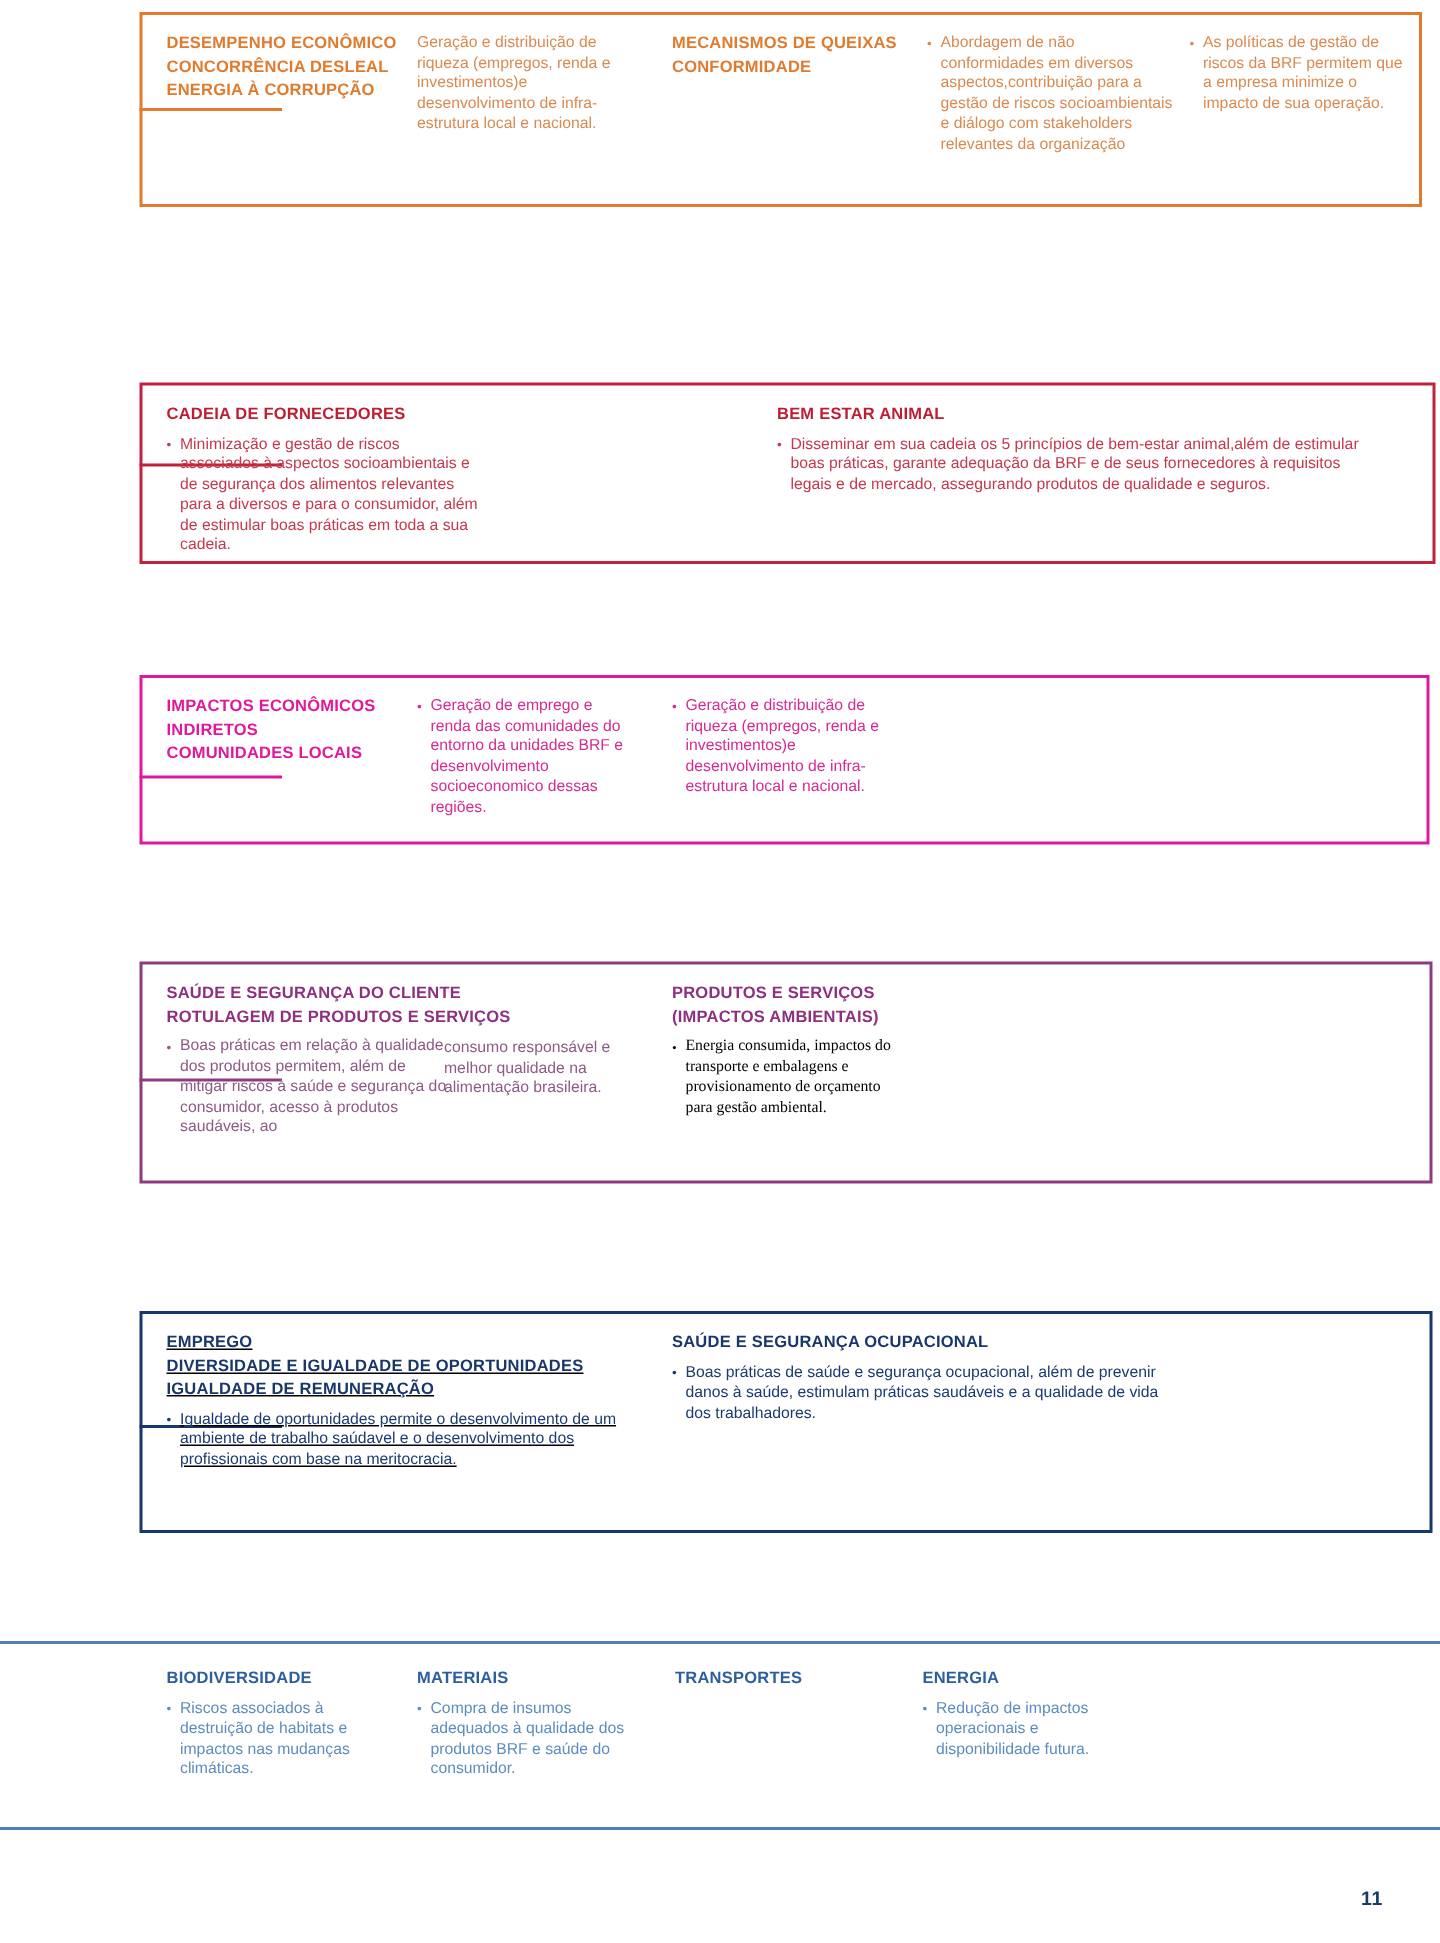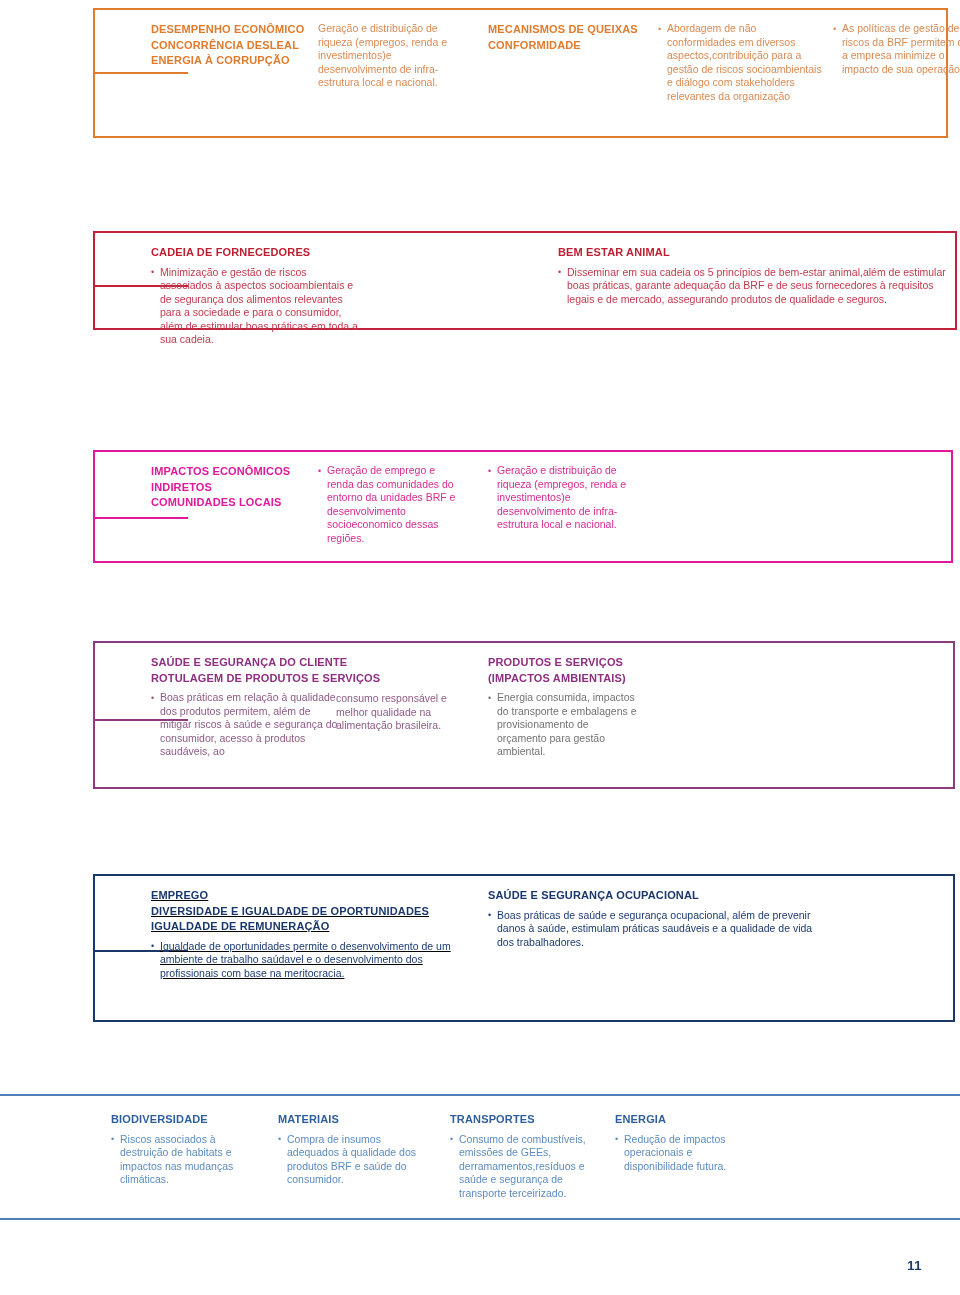--- a/index.html
+++ b/index.html
@@ -42,21 +42,20 @@
     border-top-width: 2px;
     left: 0;
   }
 
   
   .cols {
     position: absolute;
     inset: 0;
     padding: 14px 16px 10px 18px;
     box-sizing: border-box;
-    margin-left: 40px;
   }
   .col {
     position: absolute;
     top: 14px;
     box-sizing: border-box;
   }
 
   .heading {
     font-weight: bold;
     font-size: 11px;
@@ -155,31 +154,31 @@
 
       <div class="col" style="left:700px; width:150px;">
         <ul class="bullets" style="color:#D98A52;">
           <li>As políticas de gestão de riscos da BRF permitem que a empresa minimize o impacto de sua operação.</li>
         </ul>
       </div>
 
     </div>
   </div>
 
-  <div class="section" style="left:93px; top:231px; width:864px; height:99px;">
+  <div class="section" style="left:93px; top:255px; width:864px; height:121px;">
     <div class="connector" style="top:54px; width:95px; border-top-color:#C0223B;"></div>
     <div class="box" style="border-color:#C0223B;"></div>
     <div class="cols">
 
       <div class="col" style="left:18px; width:210px;">
         <div class="heading" style="color:#BE1E32;">
           <span class="hl">CADEIA DE FORNECEDORES</span>
         </div>
         <ul class="bullets" style="color:#C4394D;">
-          <li>Minimização e gestão de riscos associados à aspectos socioambientais e de segurança dos alimentos relevantes para a sociedade e para o consumidor, além de estimular boas práticas em toda a sua cadeia.</li>
+          <li>Minimização e gestão de riscos associados à aspectos socioambientais e de segurança dos alimentos relevantes para a diversos e para o consumidor, além de estimular boas práticas em toda a sua cadeia.</li>
         </ul>
       </div>
 
       <div class="col" style="left:425px; width:395px;">
         <div class="heading" style="color:#BE1E32;">
           <span class="hl">BEM ESTAR ANIMAL</span>
         </div>
         <ul class="bullets" style="color:#C4394D;">
           <li>Disseminar em sua cadeia os 5 princípios de bem-estar animal,além de estimular boas práticas, garante adequação da BRF e de seus fornecedores à requisitos legais e de mercado, assegurando produtos de qualidade e seguros.</li>
         </ul>
@@ -233,21 +232,21 @@
 
       <div class="col" style="left:203px; width:140px; top:51px;">
         <p class="plaintext" style="color:#8E5A86;">consumo responsável e melhor qualidade na alimentação brasileira.</p>
       </div>
 
       <div class="col" style="left:355px; width:150px;">
         <div class="heading" style="color:#8E2F80;">
           <span class="hl">PRODUTOS E SERVIÇOS</span>
           <span class="hl">(IMPACTOS AMBIENTAIS)</span>
         </div>
-        <ul class="bullets" style="color:#737373;">
+        <ul class="bullets" style="color:#000000;font-family:Liberation Serif, serif;">
           <li>Energia consumida, impactos do transporte e embalagens e provisionamento de orçamento para gestão ambiental.</li>
         </ul>
       </div>
 
     </div>
   </div>
 
   <div class="section" style="left:93px; top:874px; width:862px; height:148px;">
     <div class="connector" style="top:76px; width:95px; border-top-color:#19376B;"></div>
     <div class="box" style="border-color:#19376B;"></div>
@@ -295,23 +294,20 @@
       </div>
       <ul class="bullets" style="color:#5D8CC0;">
         <li>Compra de insumos adequados à qualidade dos produtos BRF e saúde do consumidor.</li>
       </ul>
     </div>
 
     <div class="col" style="left:450px; width:150px; top:18px;">
       <div class="heading" style="color:#2E5E9E;">
         <span class="hl">TRANSPORTES</span>
       </div>
-      <ul class="bullets" style="color:#5D8CC0;">
-        <li>Consumo de combustíveis, emissões de GEEs, derramamentos,resíduos e saúde e segurança de transporte terceirizado.</li>
-      </ul>
     </div>
 
     <div class="col" style="left:615px; width:145px; top:18px;">
       <div class="heading" style="color:#2E5E9E;">
         <span class="hl">ENERGIA</span>
       </div>
       <ul class="bullets" style="color:#5D8CC0;">
         <li>Redução de impactos operacionais e disponibilidade futura.</li>
       </ul>
     </div>

